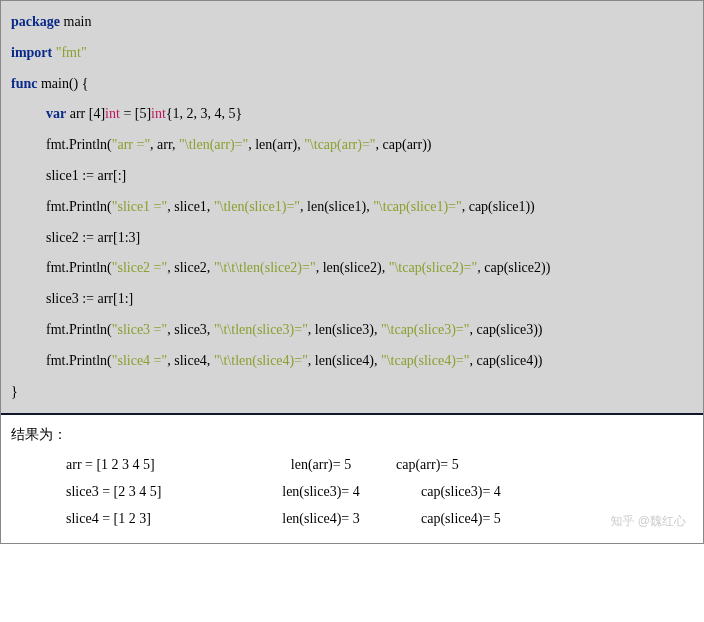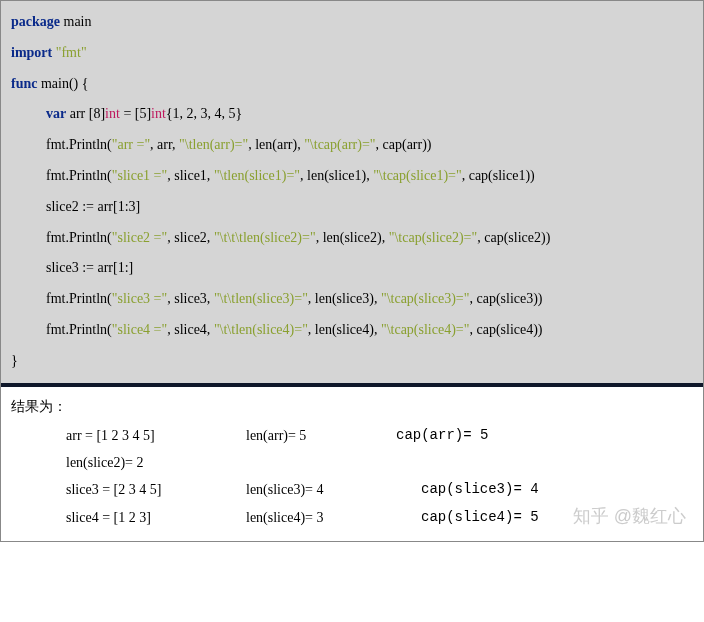--- a/index.html
+++ b/index.html
@@ -11,21 +11,21 @@
   }
   .container {
     width: 704px;
     box-sizing: border-box;
     border: 1px solid #888;
   }
   .code-block {
     background: #d5d5d5;
     padding: 6px 10px 6px 10px;
     line-height: 2.2;
-    border-bottom: 4px solid #0f172a;
+    border-bottom: 2px solid #0f172a;
   }
   .code-line {
     white-space: pre;
   }
   .indent1 { padding-left: 35px; }
   .kw { color: #0a2a8a; font-weight: bold; }  
   .typ { color: #be185d; }                    
   .str { color: #8aa030; }                    
   .pkg { color: #8aa030; }
   .result-block {
@@ -36,51 +36,52 @@
     font-size: 14px;
   }
   .result-label {
     margin-bottom: 2px;
   }
   .result-row {
     display: flex;
     padding-left: 55px;
   }
   .col1 { width: 180px; }
-  .col2 { width: 150px; }
-  .col3 { width: auto; font-family: Liberation Mono, monospace; }
+  .col2 { width: 150px; text-align: center; }
+  .col3 { width: auto; }
   .watermark {
     position: absolute;
     right: 18px;
     bottom: 14px;
     color: #ccc;
-    font-size: 18px;
+    font-size: 12px;
     font-family: "Microsoft YaHei", sans-serif;
     pointer-events: none;
   }
   .wrap { position: relative; width: 704px; }
 </style>
 </head>
 <body>
 
 <div class="wrap">
 <div class="container">
 
   <div class="code-block">
 
     <div class="code-line"><span class="kw">package</span><span> main</span></div>
 
     <div class="code-line"><span class="kw">import</span><span> </span><span class="pkg">"fmt"</span></div>
 
     <div class="code-line"><span class="kw">func</span><span> main() {</span></div>
 
-    <div class="code-line indent1"><span class="kw">var</span><span> arr [8]</span><span class="typ">int</span><span> = [5]</span><span class="typ">int</span><span>{1, 2, 3, 4, 5}</span></div>
+    <div class="code-line indent1"><span class="kw">var</span><span> arr [4]</span><span class="typ">int</span><span> = [5]</span><span class="typ">int</span><span>{1, 2, 3, 4, 5}</span></div>
 
     <div class="code-line indent1"><span>fmt.Println(</span><span class="str">"arr ="</span><span>, arr, </span><span class="str">"\tlen(arr)="</span><span>, len(arr), </span><span class="str">"\tcap(arr)="</span><span>, cap(arr))</span></div>
 
+    <div class="code-line indent1"><span>slice1 := arr[:]</span></div>
 
     <div class="code-line indent1"><span>fmt.Println(</span><span class="str">"slice1 ="</span><span>, slice1, </span><span class="str">"\tlen(slice1)="</span><span>, len(slice1), </span><span class="str">"\tcap(slice1)="</span><span>, cap(slice1))</span></div>
 
     <div class="code-line indent1"><span>slice2 := arr[1:3]</span></div>
 
     <div class="code-line indent1"><span>fmt.Println(</span><span class="str">"slice2 ="</span><span>, slice2, </span><span class="str">"\t\t\tlen(slice2)="</span><span>, len(slice2), </span><span class="str">"\tcap(slice2)="</span><span>, cap(slice2))</span></div>
 
     <div class="code-line indent1"><span>slice3 := arr[1:]</span></div>
 
     <div class="code-line indent1"><span>fmt.Println(</span><span class="str">"slice3 ="</span><span>, slice3, </span><span class="str">"\t\tlen(slice3)="</span><span>, len(slice3), </span><span class="str">"\tcap(slice3)="</span><span>, cap(slice3))</span></div>
@@ -94,21 +95,20 @@
 
   <div class="result-block">
     <div class="result-label">结果为：</div>
 
     <div class="result-row">
       <div class="col1">arr = [1 2 3 4 5]</div>
       <div class="col2">len(arr)= 5</div>
       <div class="col3">cap(arr)= 5</div>
     </div>
     <div class="result-row">
-      <div class="col2">len(slice2)= 2</div>
     </div>
     <div class="result-row">
       <div class="col1">slice3 = [2 3 4 5]</div>
       <div class="col2">len(slice3)= 4</div>
       <div class="col3" style="padding-left:25px">cap(slice3)= 4</div>
     </div>
     <div class="result-row">
       <div class="col1">slice4 = [1 2 3]</div>
       <div class="col2">len(slice4)= 3</div>
       <div class="col3" style="padding-left:25px">cap(slice4)= 5</div>

